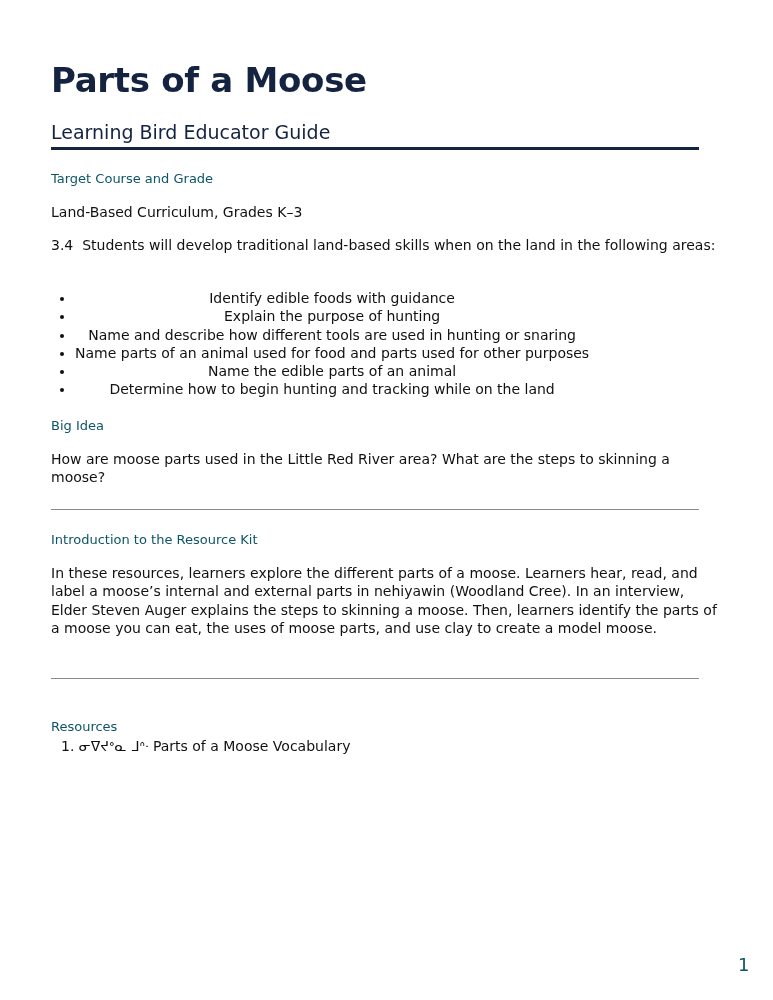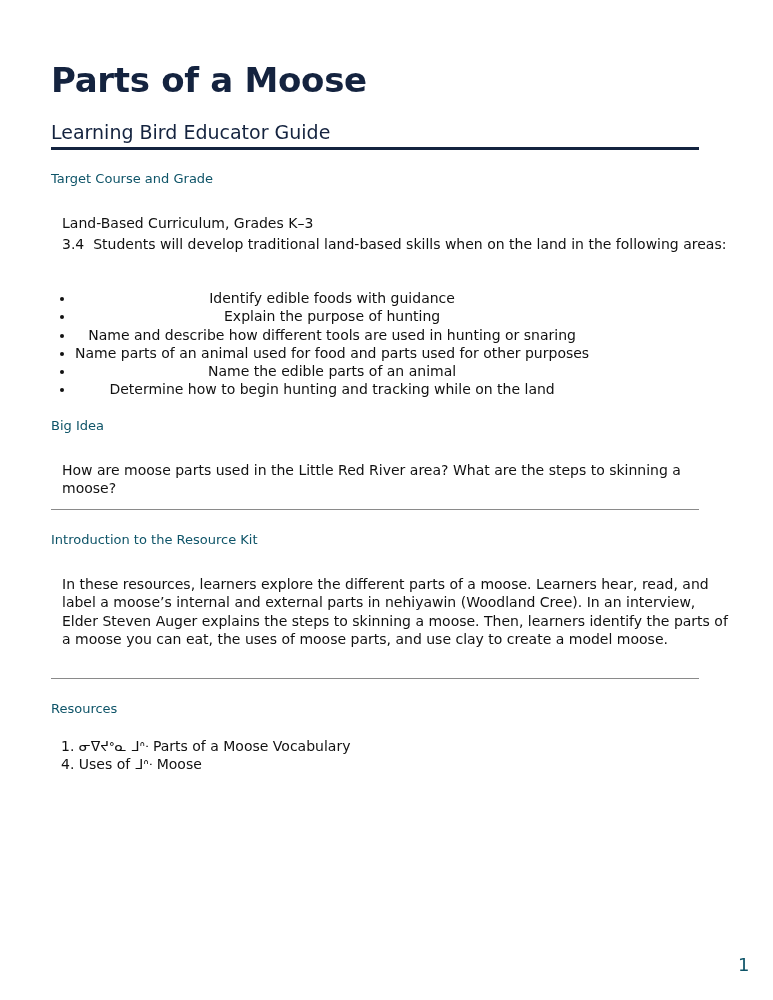--- a/index.html
+++ b/index.html
@@ -5,54 +5,53 @@
   html, body { margin: 0; padding: 0; background: #ffffff; }
   body { width: 773px; height: 1000px; position: relative; overflow: hidden;
          font-family: "DejaVu Sans", sans-serif; color: #111111; }
   .page { position: absolute; left: 51px; top: 0; width: 648px; }
   .title { position: absolute; top: 60px; left: 0; margin: 0; font-size: 34px; font-weight: bold;
            color: #14233f; letter-spacing: -0.3px; white-space: nowrap; }
   .subtitle { position: absolute; top: 114px; left: 0; font-size: 19px; color: #14233f; white-space: nowrap; margin-top: 7px; }
   .rule-thick { position: absolute; top: 147px; left: 0; width: 648px; height: 3px; background: #14233f; }
   .rule-thin { position: absolute; left: 0; width: 648px; height: 1px; background: #8a8a8a; }
   h2 { position: absolute; left: 0; margin: 0; font-size: 13px; font-weight: normal; color: #0e5468; white-space: nowrap; }
-  .p { position: absolute; left: 0; margin: 11px; font-size: 14px; line-height: 18.3px; width: 670px; }
+  .p { position: absolute; left: 0; margin: 0; font-size: 14px; line-height: 18.3px; width: 670px; }
   ul.bullets { position: absolute; top: 289px; left: 0; margin: 0; padding: 0 0 0 24px; font-size: 14px; line-height: 18.3px; }
   ul.bullets li { margin: 0; padding: 0; text-align: center; }
   ol.res { position: absolute; top: 727px; left: 0; margin: 10px; padding: 0; list-style: none; font-size: 14px; line-height: 18.3px; }
   .pagenum { position: absolute; left: 738px; top: 954px; font-size: 18px; color: #0e5468; }
 </style>
 </head>
 <body>
 
 <div class="page">
   <h1 class="title">Parts of a Moose</h1>
   <div class="subtitle">Learning Bird Educator Guide</div>
   <div class="rule-thick"></div>
 
   <h2 style="top:171px">Target Course and Grade</h2>
   <p class="p" style="top:203px">Land-Based Curriculum, Grades K–3</p>
-  <p class="p" style="top:224px">3.4&nbsp;&nbsp;Students will develop traditional land-based skills when on the land in the following areas:</p>
+  <p class="p" style="top:236px">3.4&nbsp;&nbsp;Students will develop traditional land-based skills when on the land in the following areas:</p>
   <ul class="bullets">
     <li>Identify edible foods with guidance</li>
     <li>Explain the purpose of hunting</li>
     <li>Name and describe how different tools are used in hunting or snaring</li>
     <li>Name parts of an animal used for food and parts used for other purposes</li>
     <li>Name the edible parts of an animal</li>
     <li>Determine how to begin hunting and tracking while on the land</li>
   </ul>
 
   <h2 style="top:418px">Big Idea</h2>
   <p class="p" style="top:450px">How are moose parts used in the Little Red River area? What are the steps to skinning a moose?</p>
   <div class="rule-thin" style="top:509px"></div>
 
   <h2 style="top:532px">Introduction to the Resource Kit</h2>
   <p class="p" style="top:564px">In these resources, learners explore the different parts of a moose. Learners hear, read, and label a moose’s internal and external parts in nehiyawin (Woodland Cree). In an interview, Elder Steven Auger explains the steps to skinning a moose. Then, learners identify the parts of a moose you can eat, the uses of moose parts, and use clay to create a model moose.</p>
   <div class="rule-thin" style="top:678px"></div>
 
-  <h2 style="top:701px">Resources</h2>
+  <h2 style="top:719px">Resources</h2>
   <ol class="res">
     <li>1. ᓂᐁᔪᐤᓇ ᒧᐢᐧ Parts of a Moose Vocabulary</li>
-    <li>4. Uses of ᒧᐢᐧ Moose</li>
   </ol>
 </div>
 
 <div class="pagenum">1</div>
 
 </body></html>

